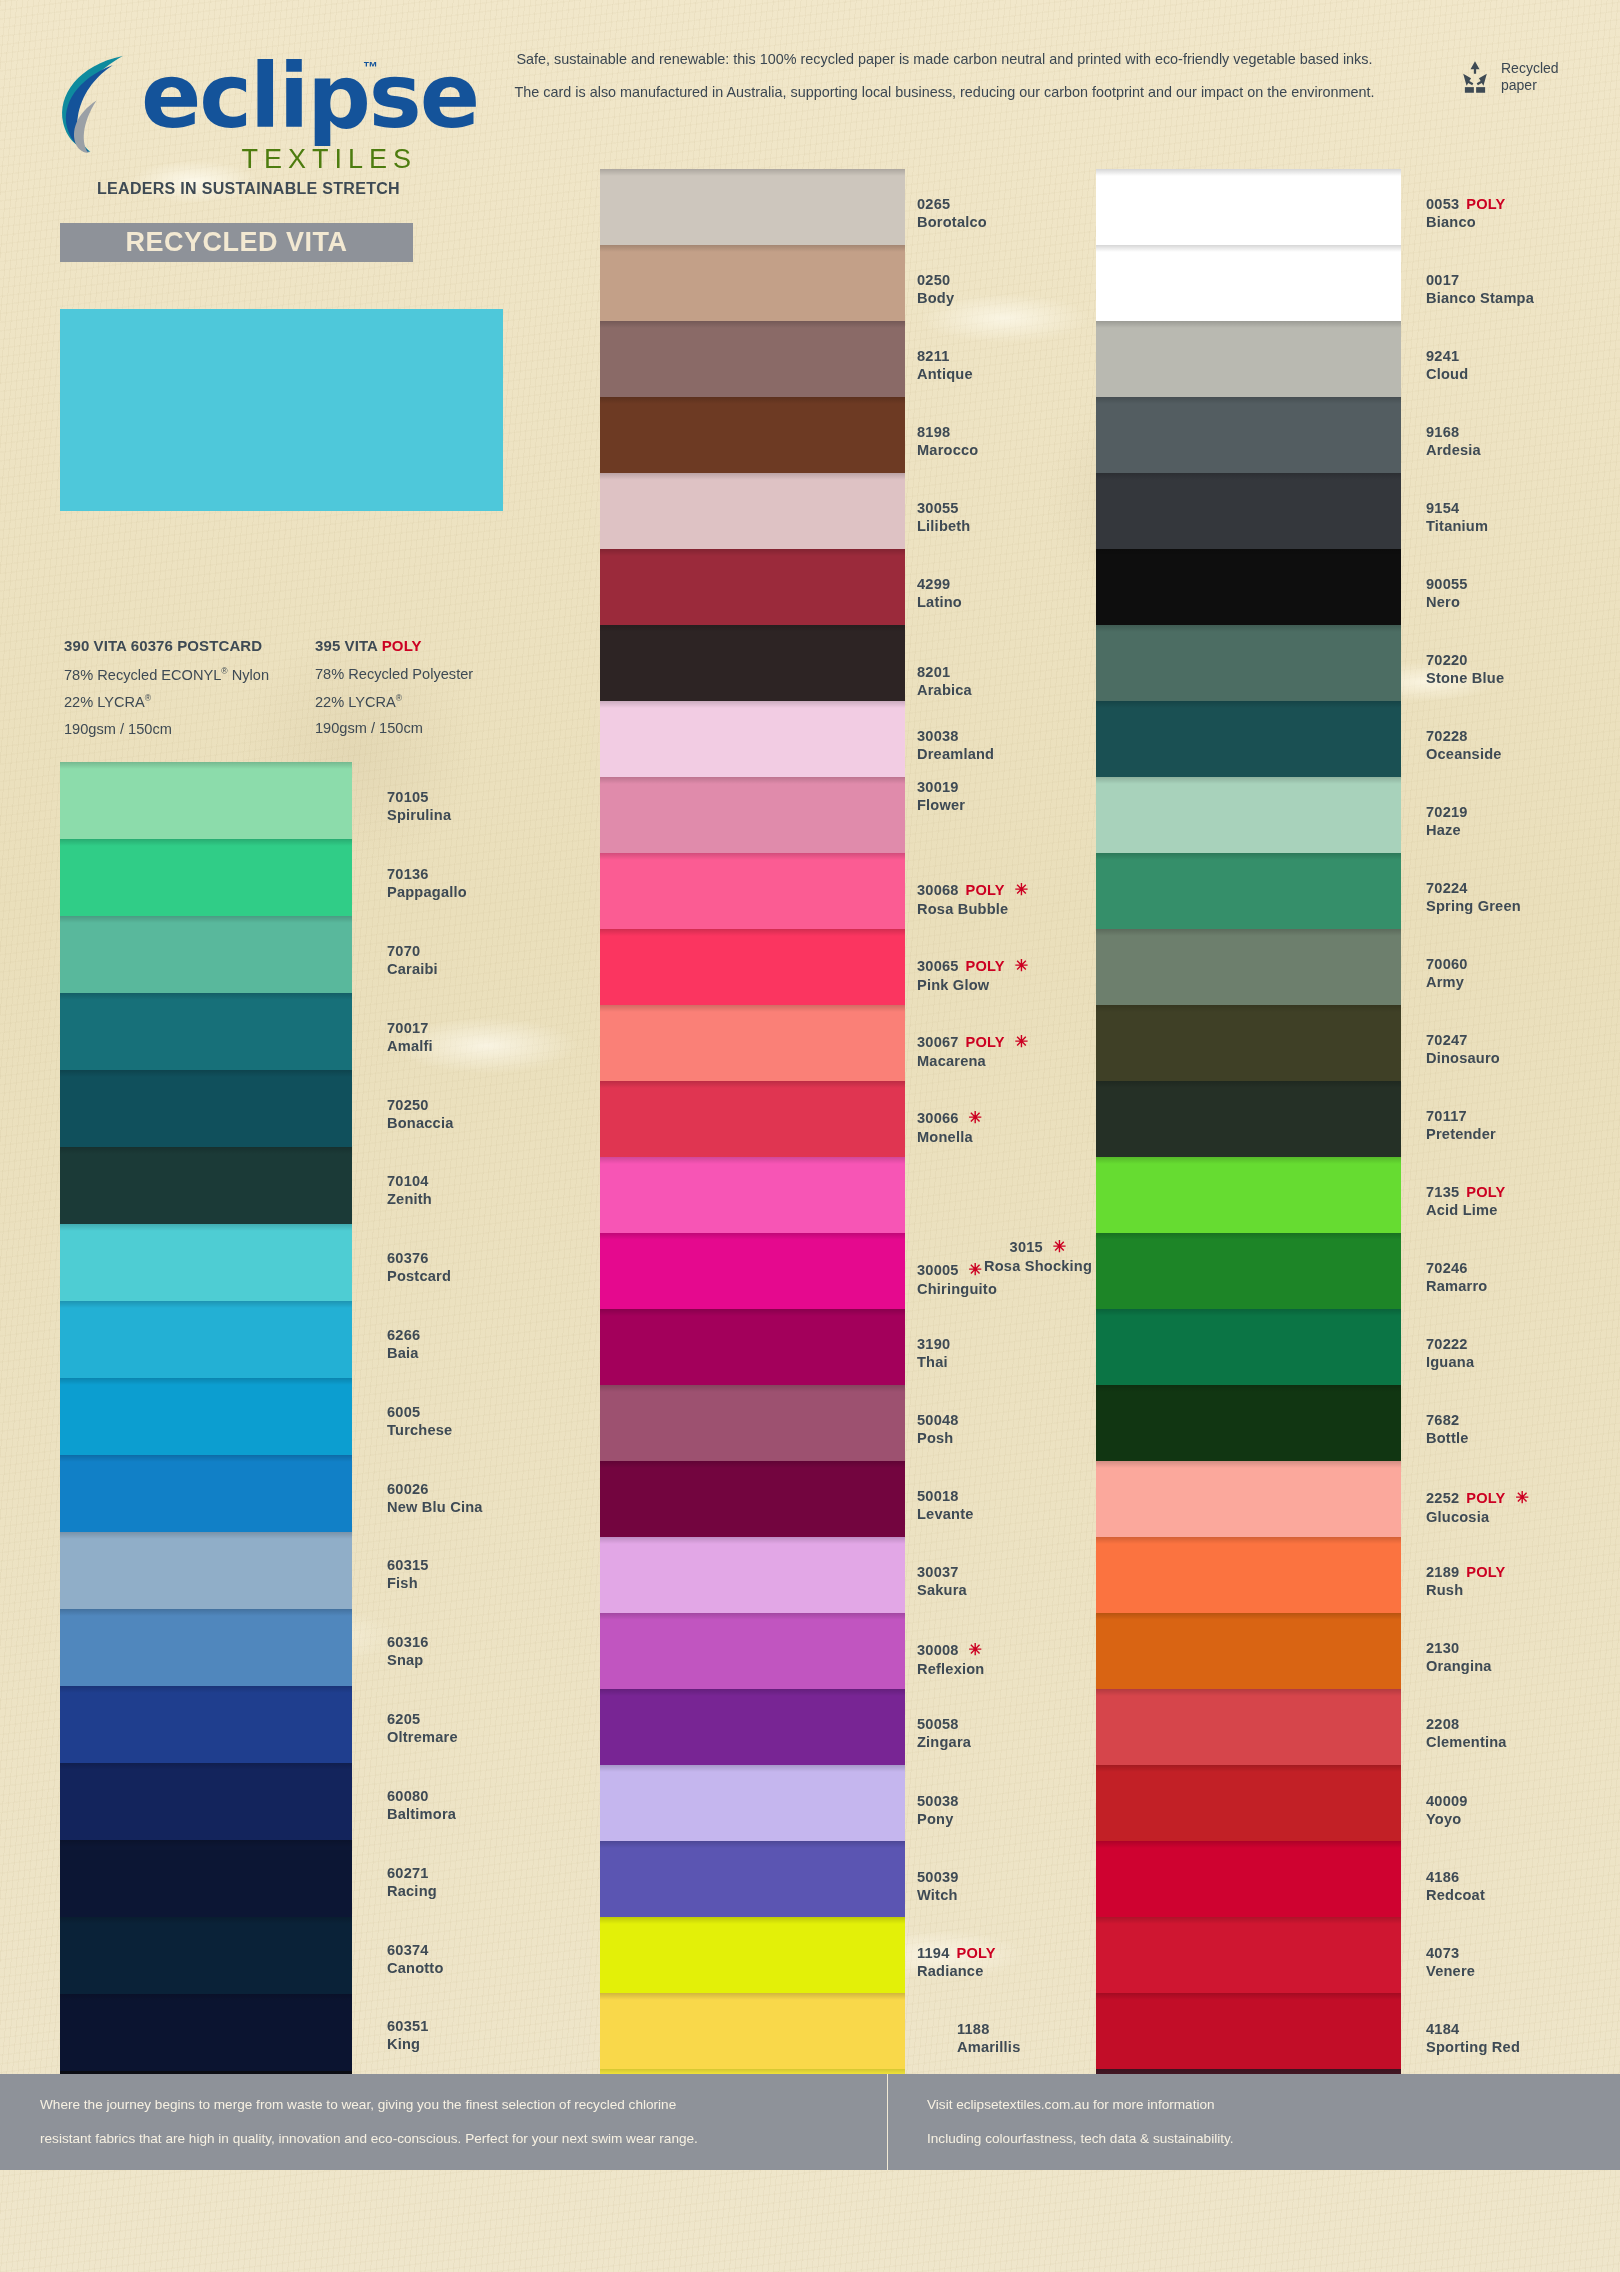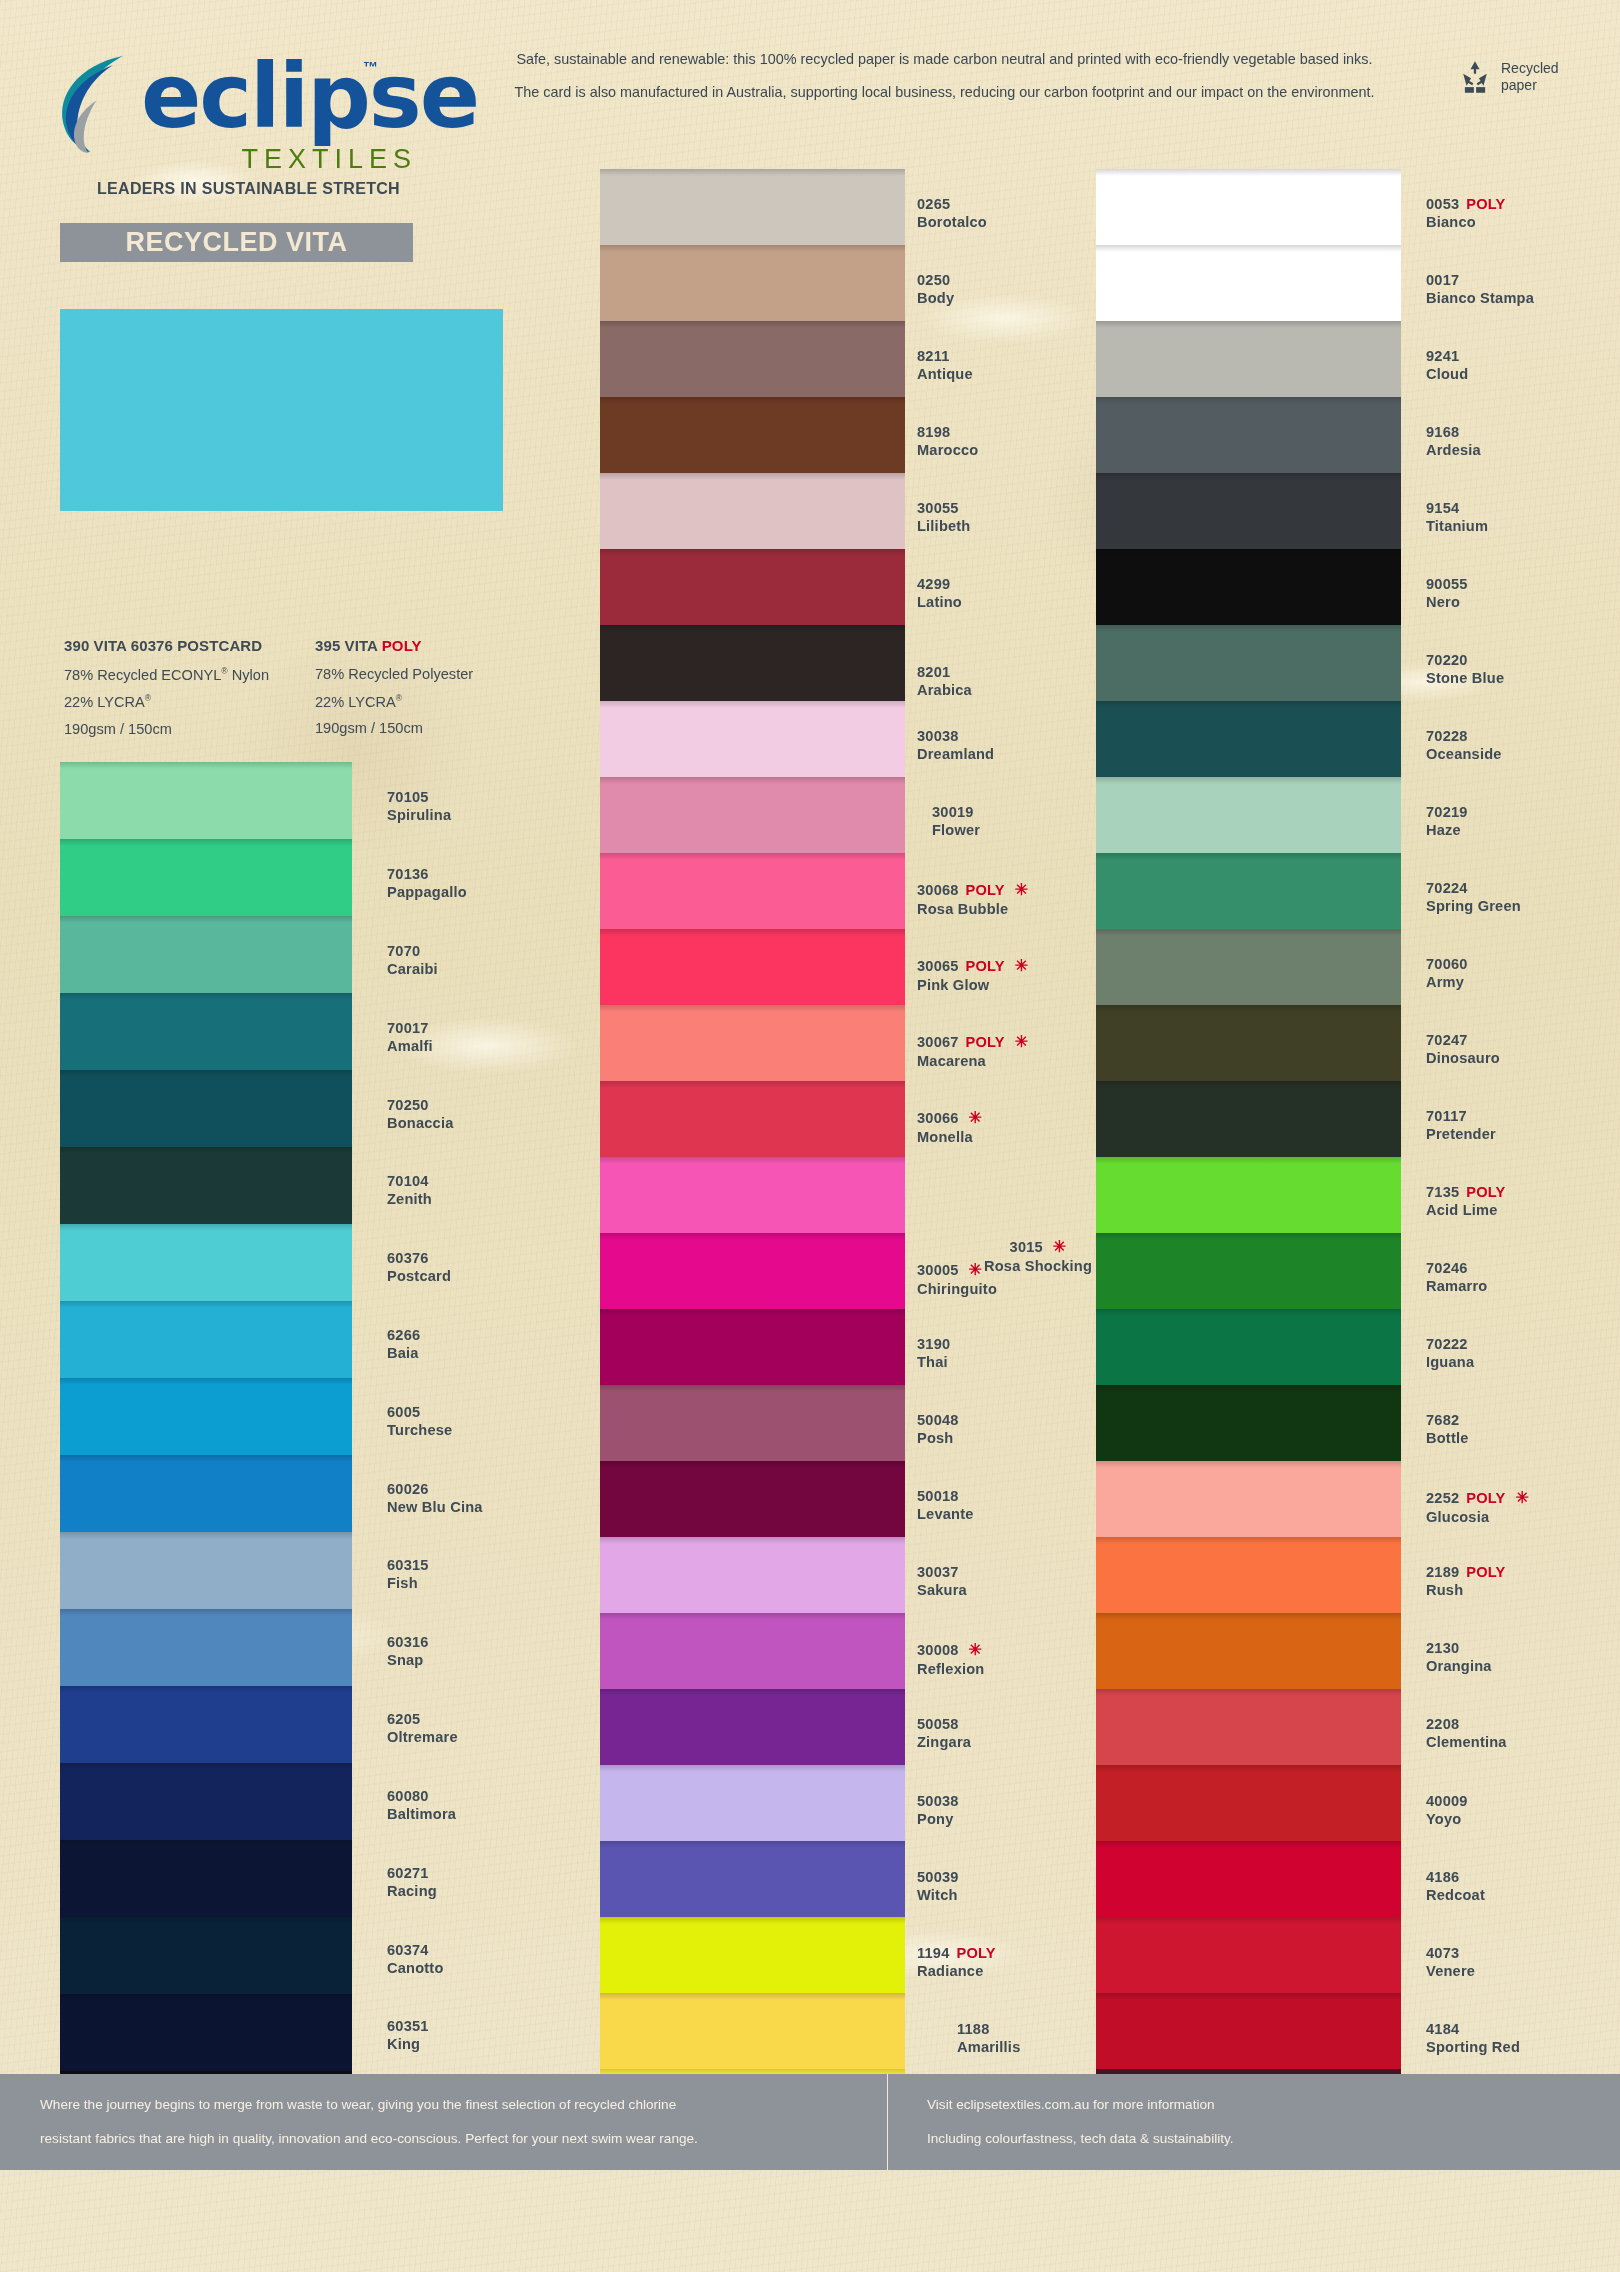--- a/index.html
+++ b/index.html
@@ -300,21 +300,21 @@
           <div class="name">Latino</div>
         </div>
         <div class="lbl" style="top: 483px; margin-top: 12px;">
           <div class="code">8201</div>
           <div class="name">Arabica</div>
         </div>
         <div class="lbl" style="top: 559px;">
           <div class="code">30038</div>
           <div class="name">Dreamland</div>
         </div>
-        <div class="lbl" style="top: 635px; margin-left: 15px;">
+        <div class="lbl" style="top: 610px;">
           <div class="code">30019</div>
           <div class="name">Flower</div>
         </div>
         <div class="lbl" style="top: 711px;">
           <div class="code">30068<span class="poly">POLY</span><span class="ast">✳</span></div>
           <div class="name">Rosa Bubble</div>
         </div>
         <div class="lbl" style="top: 787px;">
           <div class="code">30065<span class="poly">POLY</span><span class="ast">✳</span></div>
           <div class="name">Pink Glow</div>

